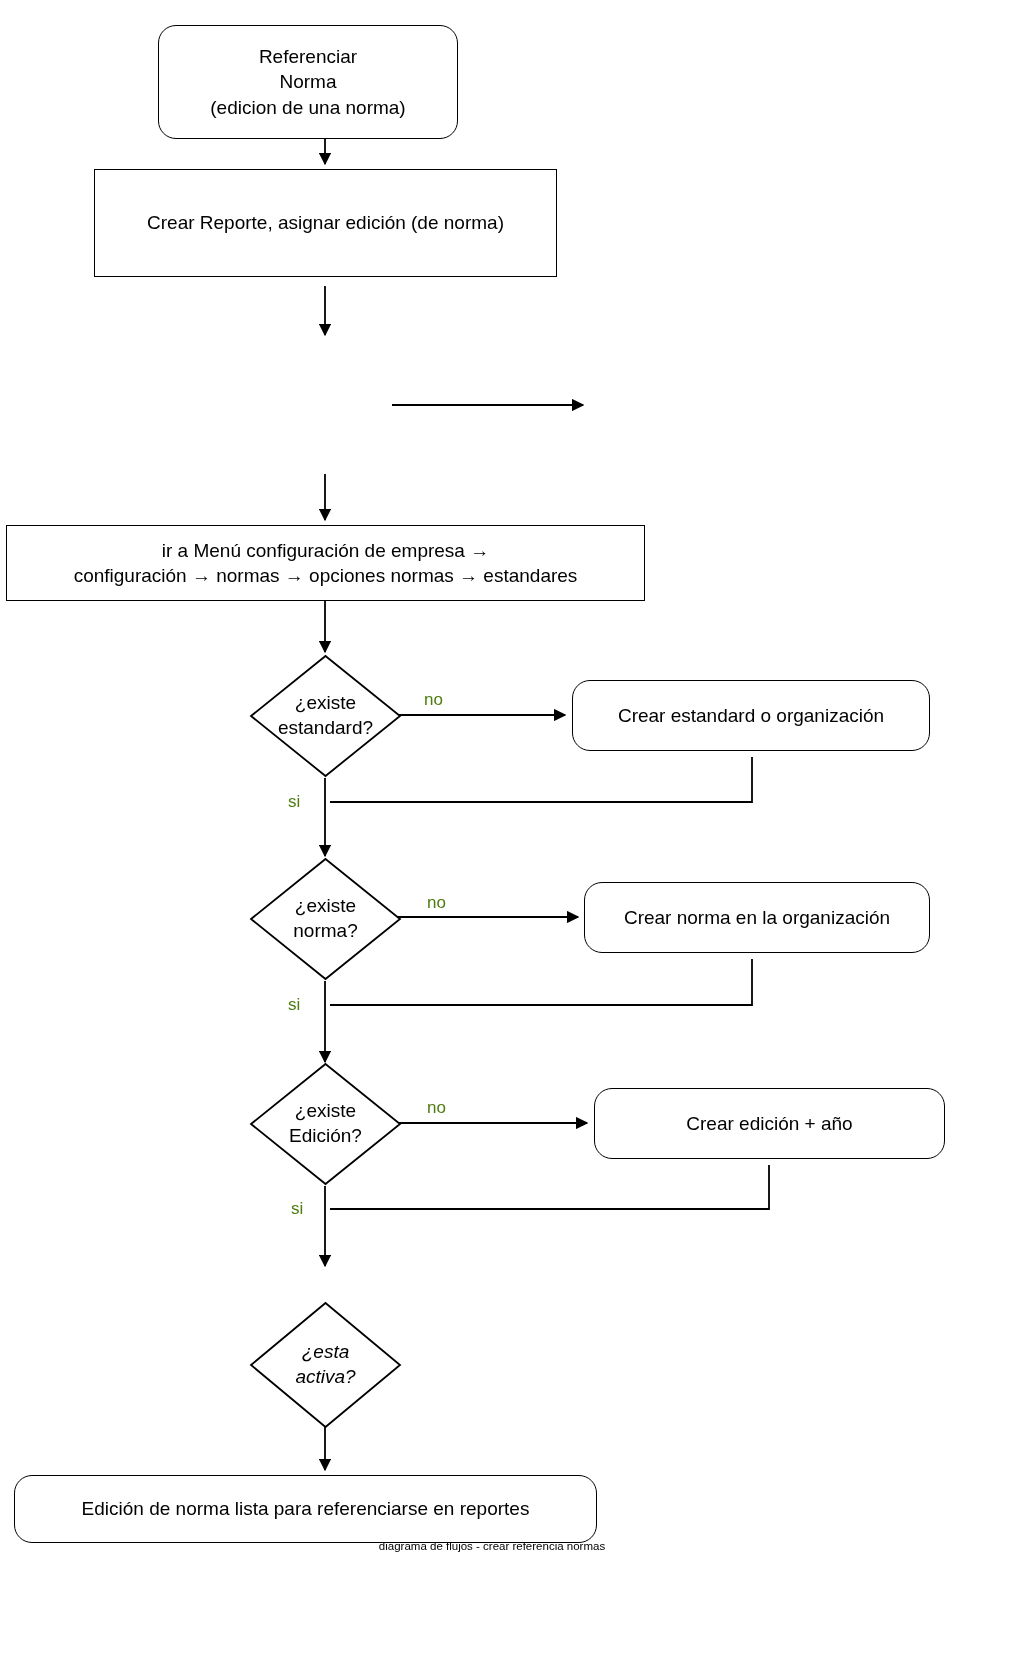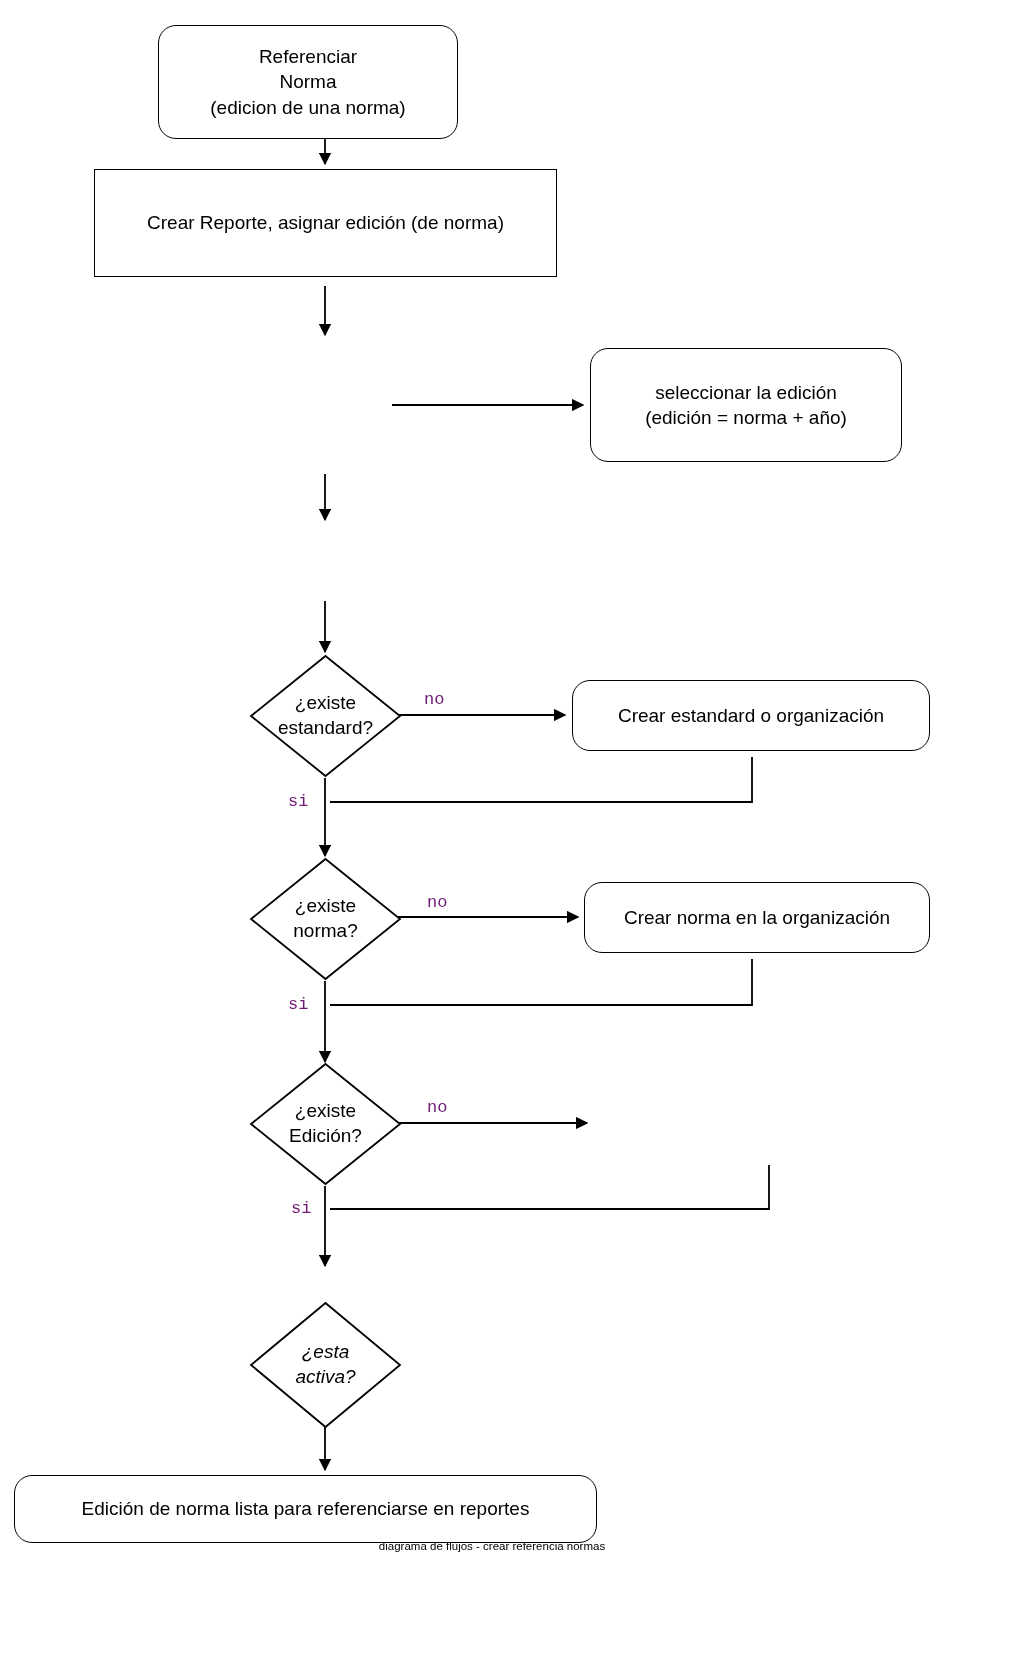--- a/index.html
+++ b/index.html
@@ -64,23 +64,22 @@
     left: 0;
     top: 0;
     width: 1018px;
     height: 1661px;
     pointer-events: none;
   }
   .edgelabel {
     position: absolute;
     font-size: 17px;
     line-height: 1;
-    color: #701a75;
+    color: #4d7c0f;
     white-space: nowrap;
-    font-family: Liberation Mono, monospace;
   }
   .caption {
     position: absolute;
     font-size: 11.5px;
     color: #000000;
     white-space: nowrap;
     text-align: center;
   }
 </style>
 </head>
@@ -132,25 +131,25 @@
     <span>Referenciar
 Norma
 (edicion de una norma)</span>
   </div>
 
   <div class="node rect" style="left:94px; top:169px; width:463px; height:108px;">
     <span>Crear Reporte, asignar edición (de norma)</span>
   </div>
 
 
-  <div class="node rounded" style="left:590px; top:348px; width:312px; height:114px;">
-    <span>seleccionar la edición
-(edición = norma + año)</span>
-  </div>
-
+
+  <div class="node rect" style="left:6px; top:525px; width:639px; height:76px;">
+    <span>ir a Menú configuración de empresa →
+configuración → normas → opciones normas → estandares</span>
+  </div>
 
   <div class="diamond" style="left:248px; top:653px; width:155px; height:126px;">
     <svg class="dshape" viewBox="0 0 155 126">
       <polygon points="77.5,3 152,63 77.5,123 3,63" fill="#ffffff" stroke="#000000" stroke-width="1.8"></polygon>
     </svg>
     <div class="dlabel">¿existe
 estandard?</div>
   </div>
 
   <div class="node rounded" style="left:572px; top:680px; width:358px; height:71px;">
@@ -170,20 +169,23 @@
   </div>
 
   <div class="diamond" style="left:248px; top:1061px; width:155px; height:126px;">
     <svg class="dshape" viewBox="0 0 155 126">
       <polygon points="77.5,3 152,63 77.5,123 3,63" fill="#ffffff" stroke="#000000" stroke-width="1.8"></polygon>
     </svg>
     <div class="dlabel">¿existe
 Edición?</div>
   </div>
 
+  <div class="node rounded" style="left:594px; top:1088px; width:351px; height:71px;">
+    <span>Crear edición + año</span>
+  </div>
 
   <div class="diamond" style="left:248px; top:1300px; width:155px; height:130px;font-style:italic;">
     <svg class="dshape" viewBox="0 0 155 130">
       <polygon points="77.5,3 152,65 77.5,127 3,65" fill="#ffffff" stroke="#000000" stroke-width="1.8"></polygon>
     </svg>
     <div class="dlabel">¿esta
 activa?</div>
   </div>
 
   <div class="node rounded" style="left:14px; top:1475px; width:583px; height:68px;align-items:center;">

